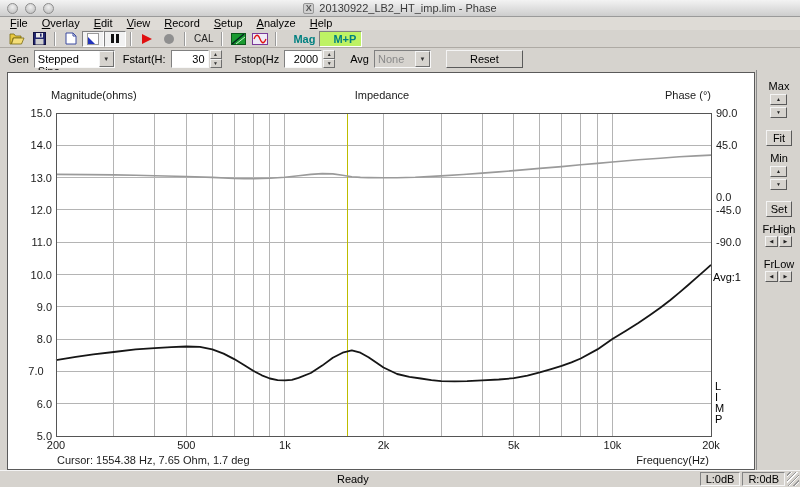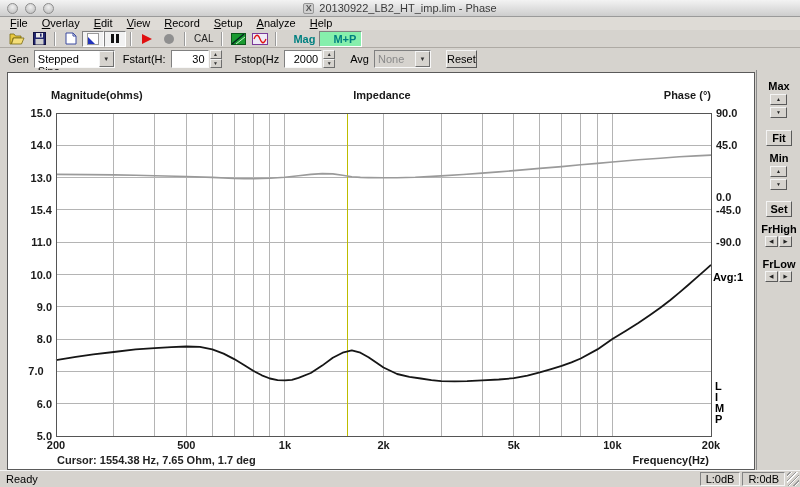--- a/index.html
+++ b/index.html
@@ -24,42 +24,42 @@
   .menu-item u { text-decoration:underline; }
 
   
   .toolbar1 { position:absolute; left:0; top:30px; width:800px; height:18px; background:#d6d3ce;
     border-bottom:1px solid #aeaaa4; display:flex; align-items:center; padding-left:6px; }
   .tbtn { width:22px; height:16px; display:flex; align-items:center; justify-content:center; border:1px solid transparent; }
   .tbtn.pressed { border-color:#808080 #ffffff #ffffff #808080; background:#f2f2f2; }
   .tsep { width:2px; height:14px; border-left:1px solid #9a9a9a; border-right:1px solid #fdfdfd; margin:0 4px; }
   .cal { font-size:10px; letter-spacing:0px; color:#222; padding:0 3px; }
   .tealtxt { color:#008080; font-weight:bold; font-size:11px; padding:0 3px;margin-left:8px; }
-  .mp-btn { border:1px solid; border-color:#808080 #ffffff #ffffff #808080; background:#86efac; padding:0 2px; height:16px; display:flex; align-items:center; }
+  .mp-btn { border:1px solid; border-color:#808080 #ffffff #ffffff #808080; background:#bef264; padding:0 2px; height:16px; display:flex; align-items:center; }
 
   
   .toolbar2 { position:absolute; left:0; top:48px; width:800px; height:22px; background:#d6d3ce;
     display:flex; align-items:center; padding-left:8px; gap:5px; }
   .lbl { font-size:11px; }
   .combo { display:flex; height:18px; border:1px solid; border-color:#808080 #f8f8f8 #f8f8f8 #808080; }
   .combo .val { background:#fff; width:64px; padding:2px 3px; font-size:11px; }
   .combo.disabled .val { background:#d6d3ce; color:#8a8a8a; width:40px; }
   .drop { width:15px; background:#d6d3ce; border:1px solid; border-color:#f4f4f4 #6e6e6e #6e6e6e #f4f4f4;
     font-size:6px; display:flex; align-items:center; justify-content:center; color:#333; }
   .numbox { display:flex; height:18px; }
   .numbox .num { width:38px; background:#fff; border:1px solid; border-color:#808080 #f8f8f8 #f8f8f8 #808080;
     text-align:right; padding:2px 3px; font-size:11px; }
   .spin { width:12px; display:flex; flex-direction:column; margin-left:1px; }
   .spin div { flex:1; background:#d6d3ce; border:1px solid; border-color:#f4f4f4 #6e6e6e #6e6e6e #f4f4f4;
     font-size:5px; line-height:6px; text-align:center; color:#333; }
   .pushbtn { height:18px; background:#d6d3ce; border:1px solid; border-color:#f4f4f4 #5a5a5a #5a5a5a #f4f4f4;
-    padding:1px 0; font-size:11px; }
-
-  
-  .content { position:absolute; left:0; top:70px; width:800px; height:400px; background:#d6d3ce;font-weight:bold; }
+    padding:1px 23px; font-size:11px; }
+
+  
+  .content { position:absolute; left:0; top:70px; width:800px; height:400px; background:#d6d3ce; }
   .chart-panel { position:absolute; left:7px; top:2px; width:748px; height:398px; background:#fff; border:1px solid #5a5a5a; }
   .chart-panel svg { position:absolute; left:0; top:0; }
   .chart-head { position:absolute; top:16px; left:0; width:748px; font-size:11px; color:#1a1a1a; }
   .ch-left { position:absolute; left:43px; }
   .ch-center { position:absolute; left:0; width:748px; text-align:center; }
   .ch-right { position:absolute; right:45px; }
   .tick { position:absolute; font-size:11px; color:#1a1a1a; }
   .cursor-text { position:absolute; left:49px; top:381px; font-size:11px; color:#222; }
   .freq-label { position:absolute; right:45px; top:381px; font-size:11px; color:#1a1a1a; }
   .avg-label { position:absolute; left:705px; top:198px; font-size:11px; }
@@ -72,21 +72,21 @@
   .sp-spin div { height:11px; background:#d6d3ce; border:1px solid; border-color:#f4f4f4 #5a5a5a #5a5a5a #f4f4f4;
     font-size:5px; line-height:9px; text-align:center; color:#222; }
   .sp-btn { position:absolute; left:9px; width:26px; height:16px; background:#d6d3ce;
     border:1px solid; border-color:#f4f4f4 #5a5a5a #5a5a5a #f4f4f4; font-size:11px; text-align:center; line-height:14px; }
   .sp-arrows { position:absolute; left:8px; display:flex; gap:1px; }
   .sp-arrows div { width:13px; height:11px; background:#d6d3ce; border:1px solid; border-color:#f4f4f4 #5a5a5a #5a5a5a #f4f4f4;
     font-size:5px; line-height:9px; text-align:center; color:#222; }
 
   
   .statusbar { position:absolute; left:0; top:470px; width:800px; height:17px; background:#d6d3ce;
-    border-top:1px solid #f4f4f4; display:flex; align-items:center; font-size:11px; }
+    border-top:1px solid #f4f4f4; display:flex; align-items:center; font-size:11px;text-align:center; }
   .sb-ready { padding-left:6px; flex:1; }
   .sb-seg { border:1px solid; border-color:#848484 #f6f6f6 #f6f6f6 #848484; padding:0 5px; height:14px; line-height:13px; margin-right:2px; white-space:nowrap; }
   .sb-grip { width:12px; height:14px; margin-right:1px;
     background:repeating-linear-gradient(135deg, #d6d3ce 0 2px, #979797 2px 3px, #fdfdfd 3px 4px); }
 </style>
 </head>
 <body>
 
 <div class="window">
 
@@ -260,21 +260,21 @@
       <div class="chart-head">
         <span class="ch-left">Magnitude(ohms)</span>
         <span class="ch-center">Impedance</span>
         <span class="ch-right">Phase (°)</span>
       </div>
 
       <div id="yl-ticks">
           <span class="tick" style="left: 0px; width: 44px; text-align: right; top: 34px;">15.0</span>
           <span class="tick" style="left: 0px; width: 44px; text-align: right; top: 66.3px;">14.0</span>
           <span class="tick" style="left: 0px; width: 44px; text-align: right; top: 98.6px;">13.0</span>
-          <span class="tick" style="left: 0px; width: 44px; text-align: right; top: 130.9px;">15.4</span>
+          <span class="tick" style="left: 0px; width: 44px; text-align: right; top: 130.9px;">12.0</span>
           <span class="tick" style="left: 0px; width: 44px; text-align: right; top: 163.2px;">11.0</span>
           <span class="tick" style="left: 0px; width: 44px; text-align: right; top: 195.5px;">10.0</span>
           <span class="tick" style="left: 0px; width: 44px; text-align: right; top: 227.8px;">9.0</span>
           <span class="tick" style="left: 0px; width: 44px; text-align: right; top: 260.1px;">8.0</span>
           <span class="tick" style="left: 0px; width: 56px; text-align: center; top: 292.4px;">7.0</span>
           <span class="tick" style="left: 0px; width: 44px; text-align: right; top: 324.7px;">6.0</span>
           <span class="tick" style="left: 0px; width: 44px; text-align: right; top: 357px;">5.0</span>
         </div>
       <div id="yr-ticks">
           <span class="tick" style="left: 708px; top: 34px;">90.0</span>

